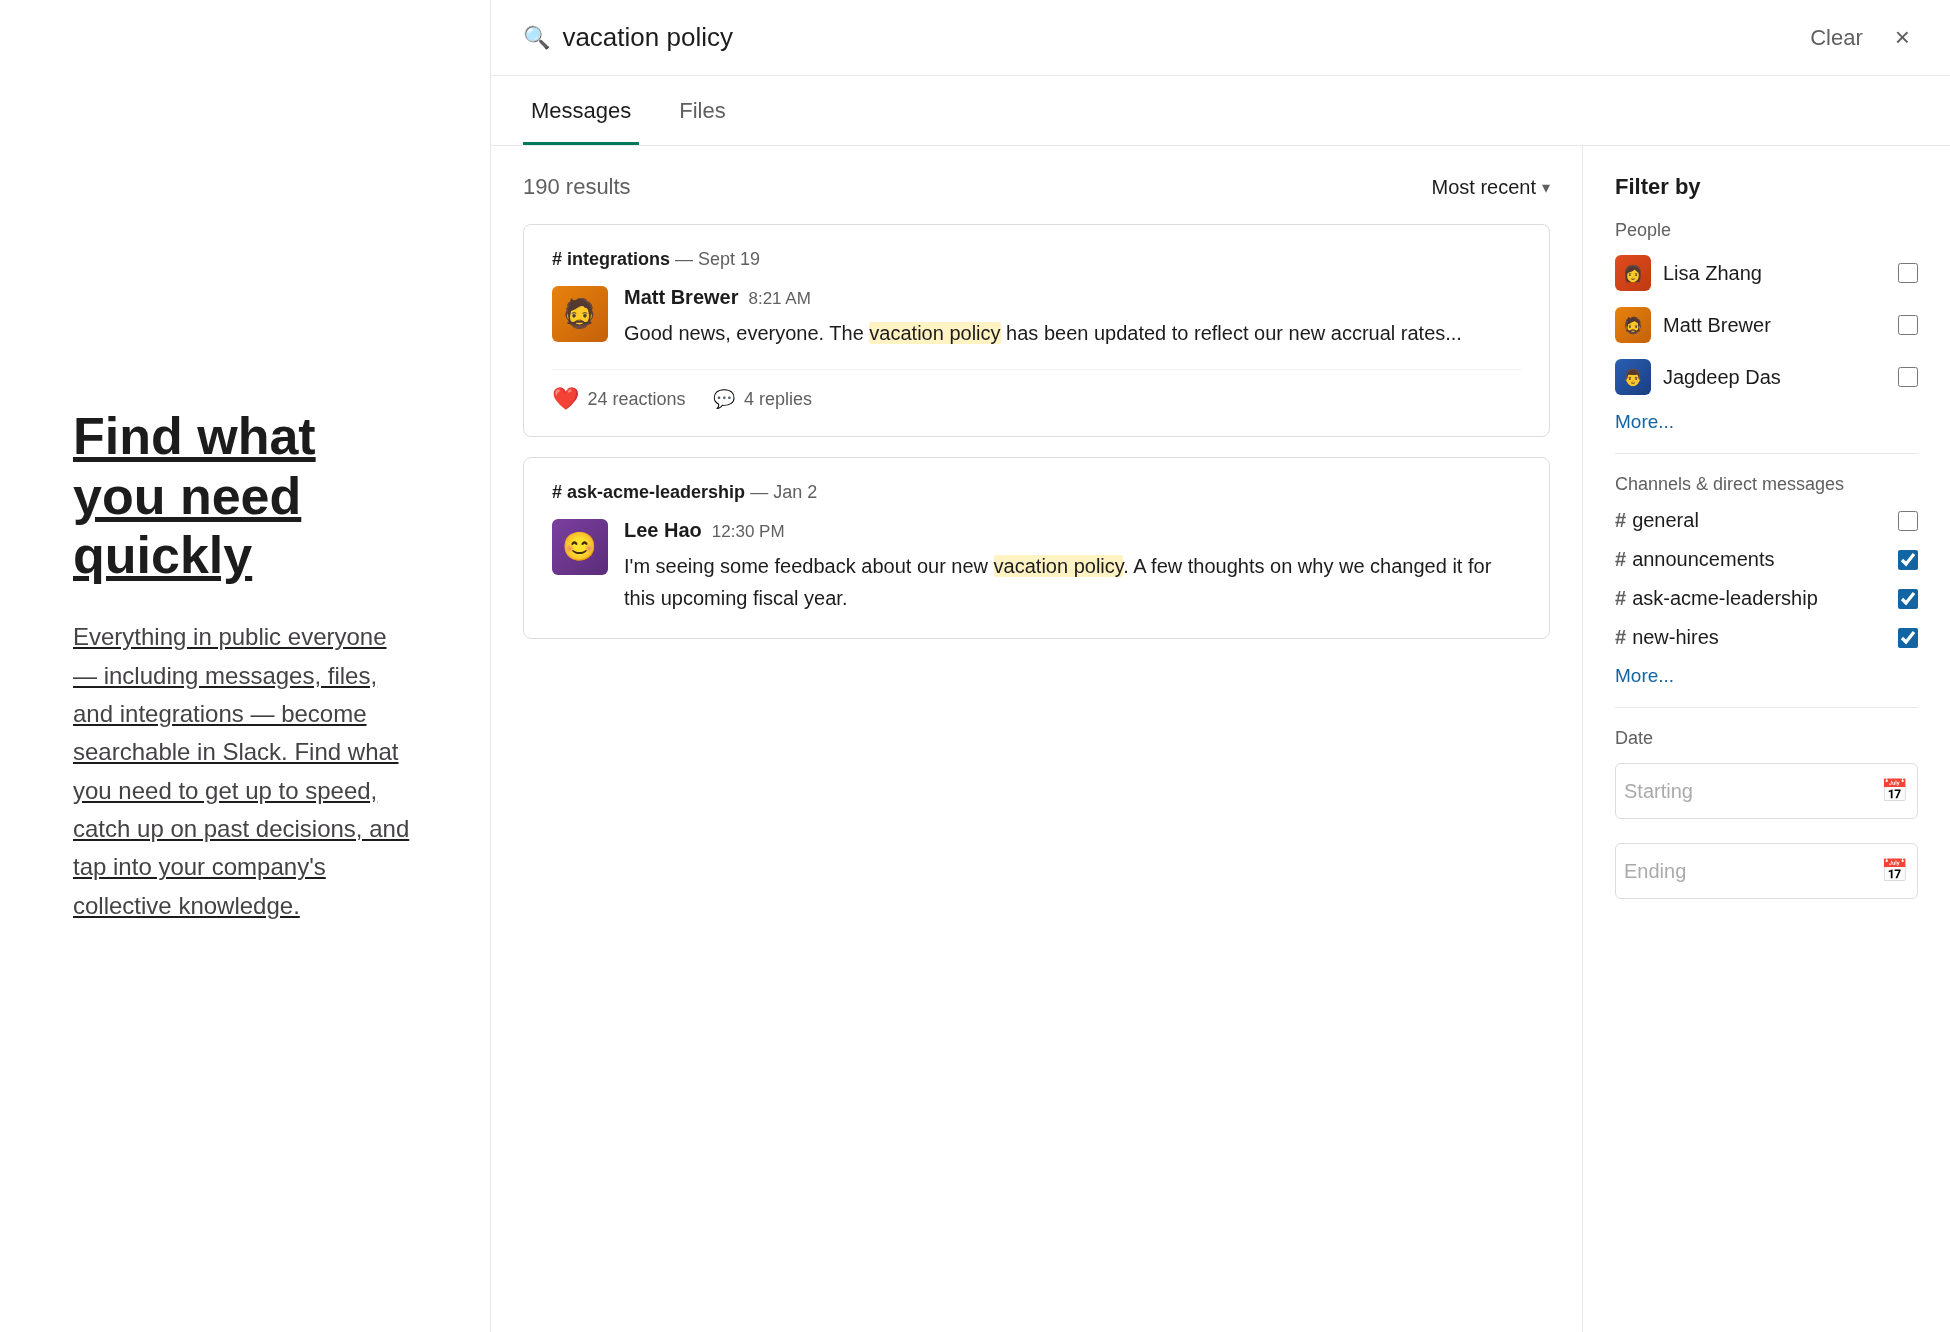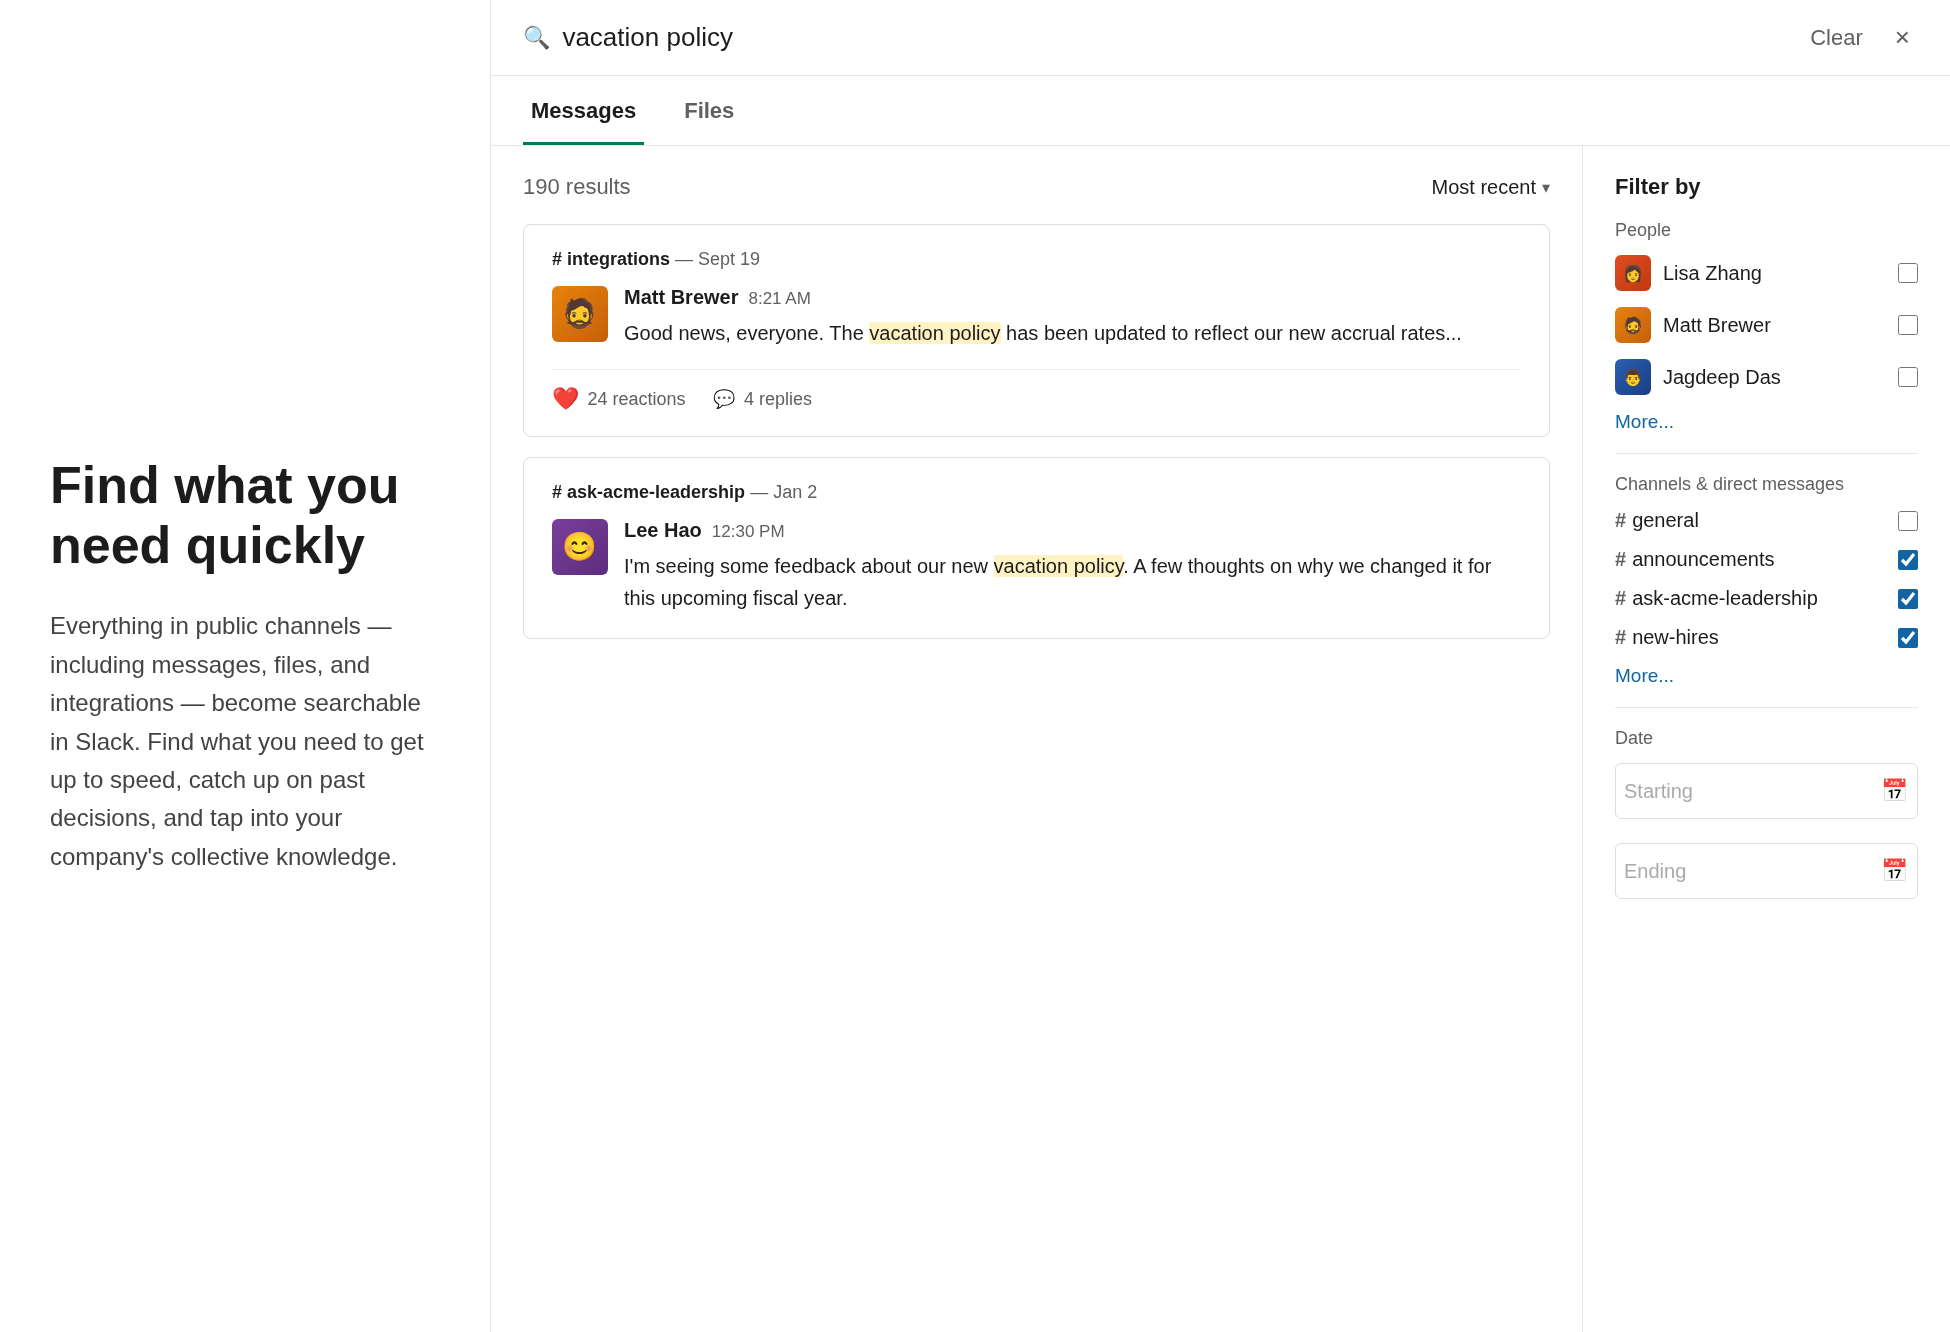--- a/index.html
+++ b/index.html
@@ -8,24 +8,25 @@
       background: #fff;
       display: flex;
       width: 1950px;
       min-height: 1332px;
       color: #1d1c1d;
     }
 
     
     .left-panel {
       width: 490px;
-      padding: 80px 50px;
+      padding: 80px 73px;
       display: flex;
       flex-direction: column;
       justify-content: center;
+      text-decoration: underline;
     }
     .left-panel h1 {
       font-size: 52px;
       font-weight: 900;
       line-height: 1.15;
       margin-bottom: 32px;
       color: #1d1c1d;
     }
     .left-panel p {
       font-size: 24px;
@@ -85,21 +86,21 @@
     .tabs-bar {
       display: flex;
       border-bottom: 1px solid #e8e8e8;
       padding: 0 32px;
       background: #fff;
     }
     .tab {
       padding: 22px 8px 18px;
       margin-right: 32px;
       font-size: 22px;
-      font-weight: 700;
+      font-weight: 400;
       color: #616061;
       cursor: pointer;
       border-bottom: 3px solid transparent;
       text-decoration: none;
     }
     .tab.active {
       color: #1d1c1d;
       border-bottom: 3px solid #007a5a;
     }
 
@@ -370,21 +371,21 @@
     .face-emoji {
       font-size: 28px;
       line-height: 1;
     }
   </style>
 </head>
 <body>
 
 <div class="left-panel">
   <h1>Find what you need quickly</h1>
-  <p>Everything in public channels — including messages, files, and integrations — become searchable in Slack. Find what you need to get up to speed, catch up on past decisions, and tap into your company's collective knowledge.</p>
+  <p>Everything in public everyone — including messages, files, and integrations — become searchable in Slack. Find what you need to get up to speed, catch up on past decisions, and tap into your company's collective knowledge.</p>
 </div>
 
 <div class="right-panel">
 
   <div class="search-bar">
     <span class="search-icon-wrap">🔍</span>
     <input class="search-input" type="text" value="vacation policy" style="">
     <button class="search-clear-btn">Clear</button>
     <button class="search-close-btn">×</button>
   </div>

